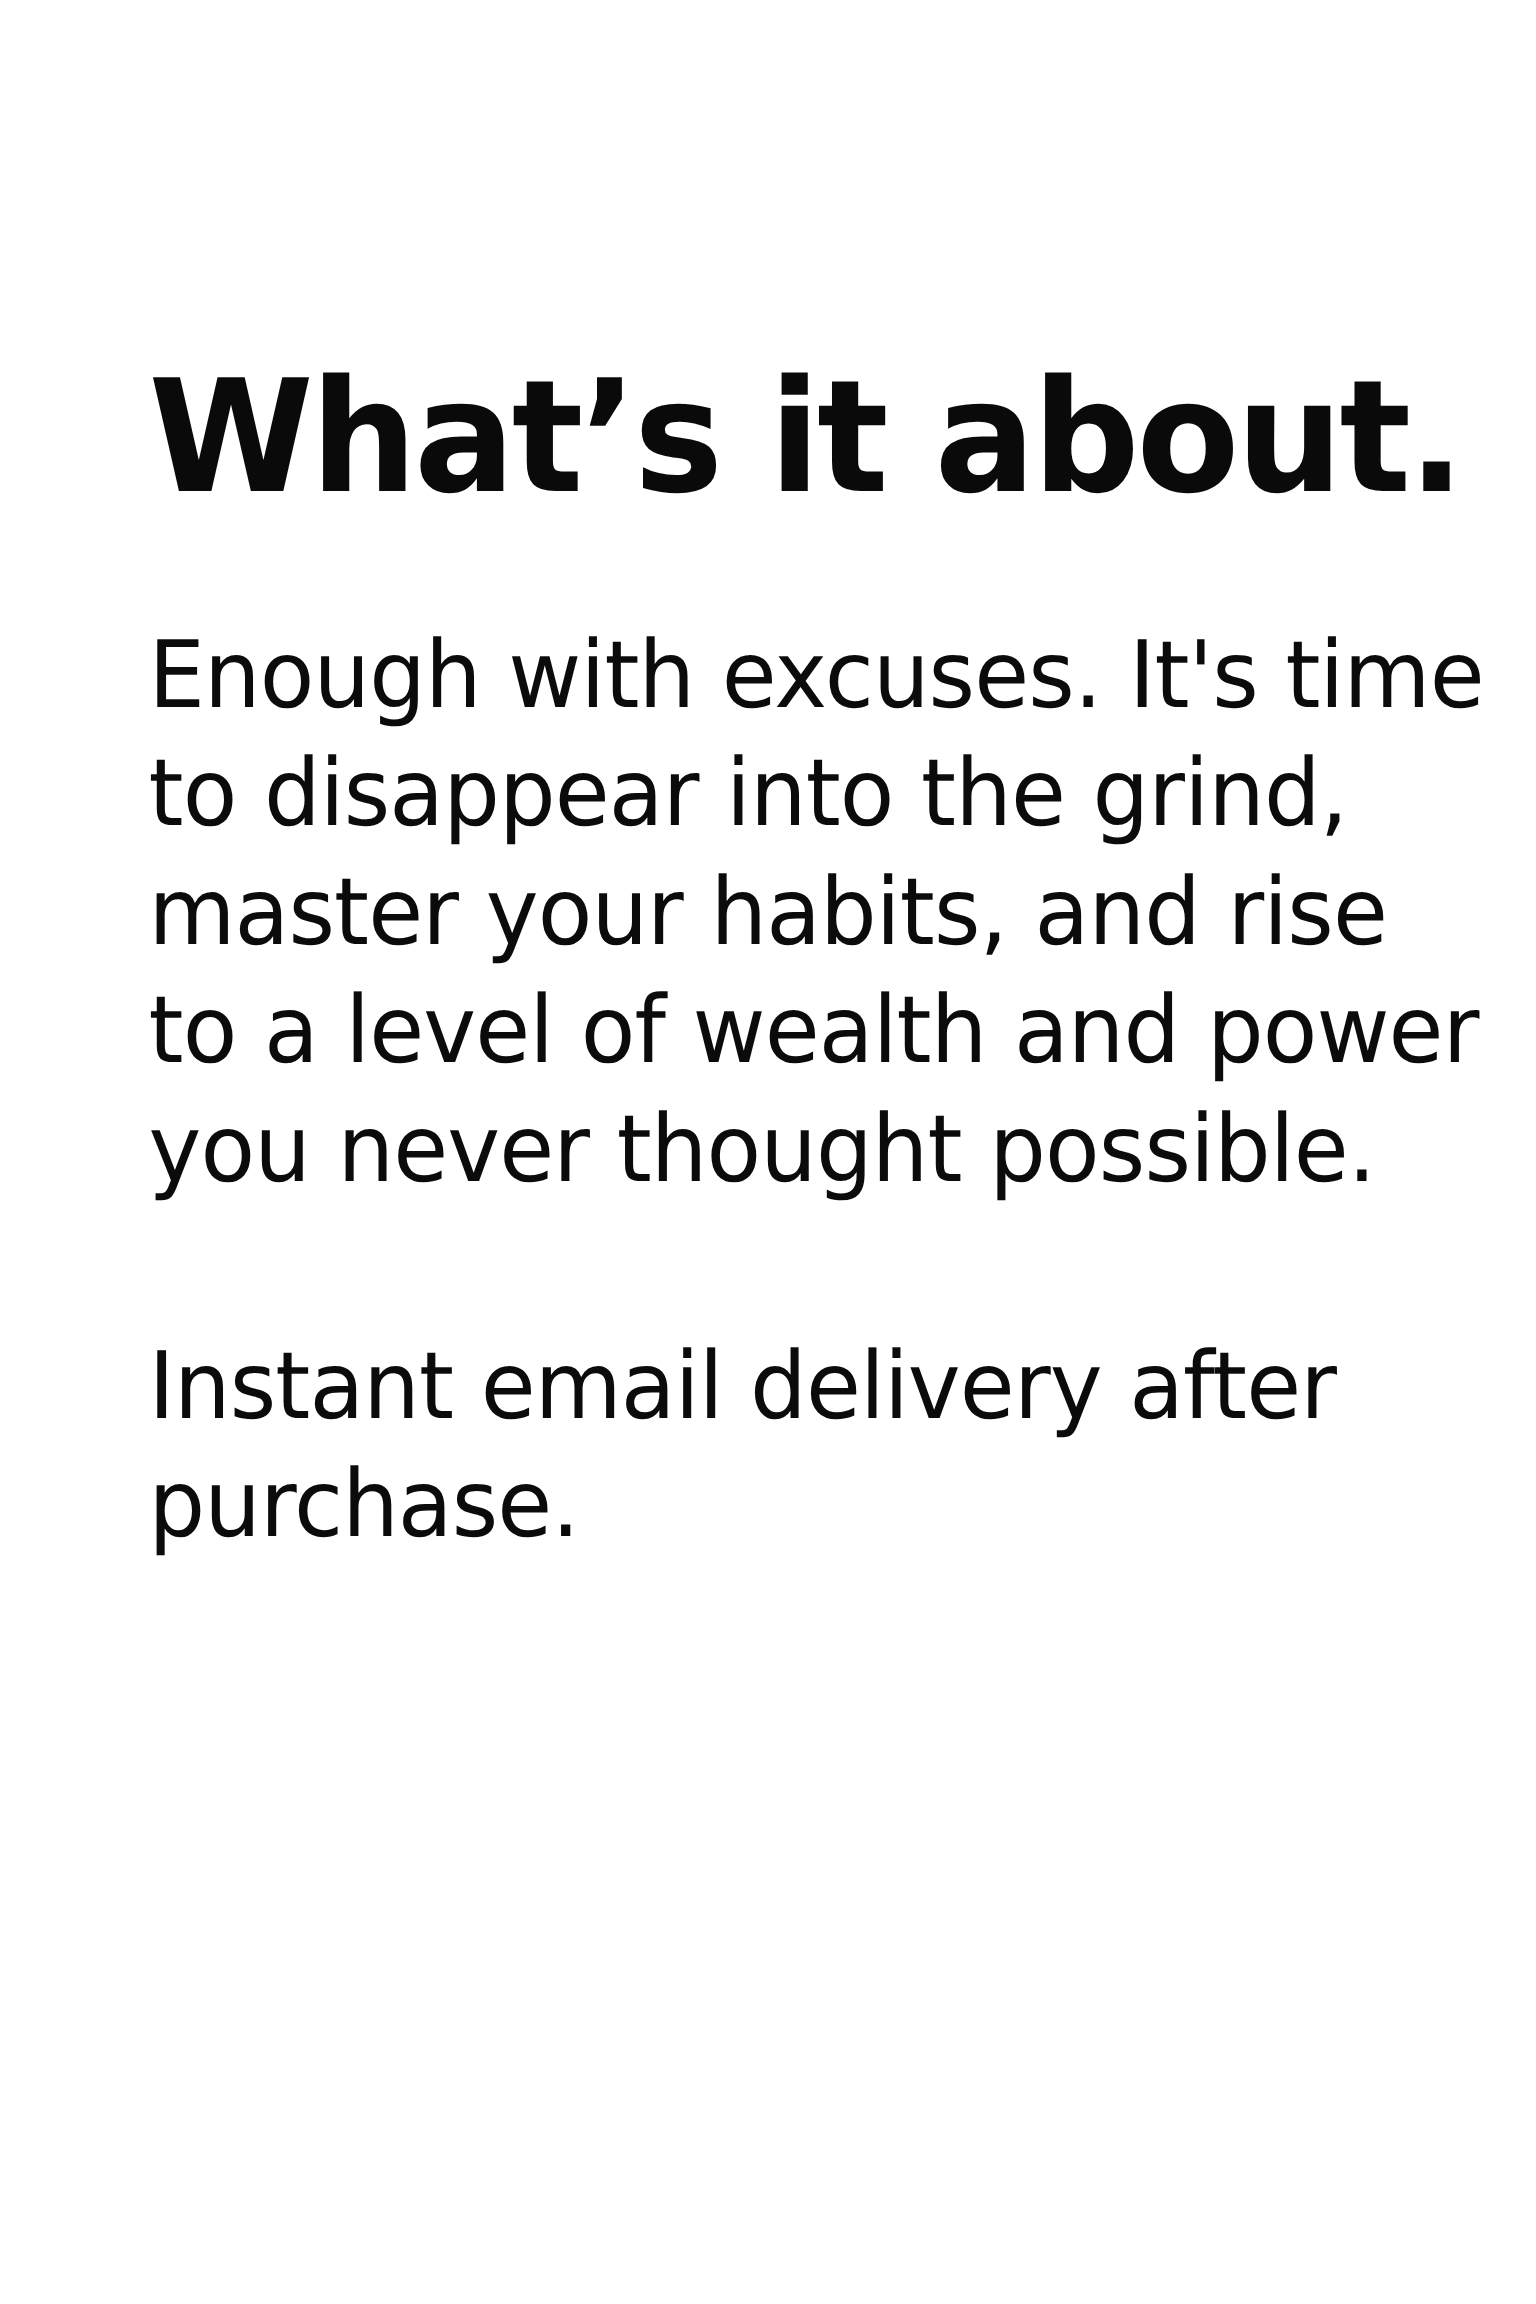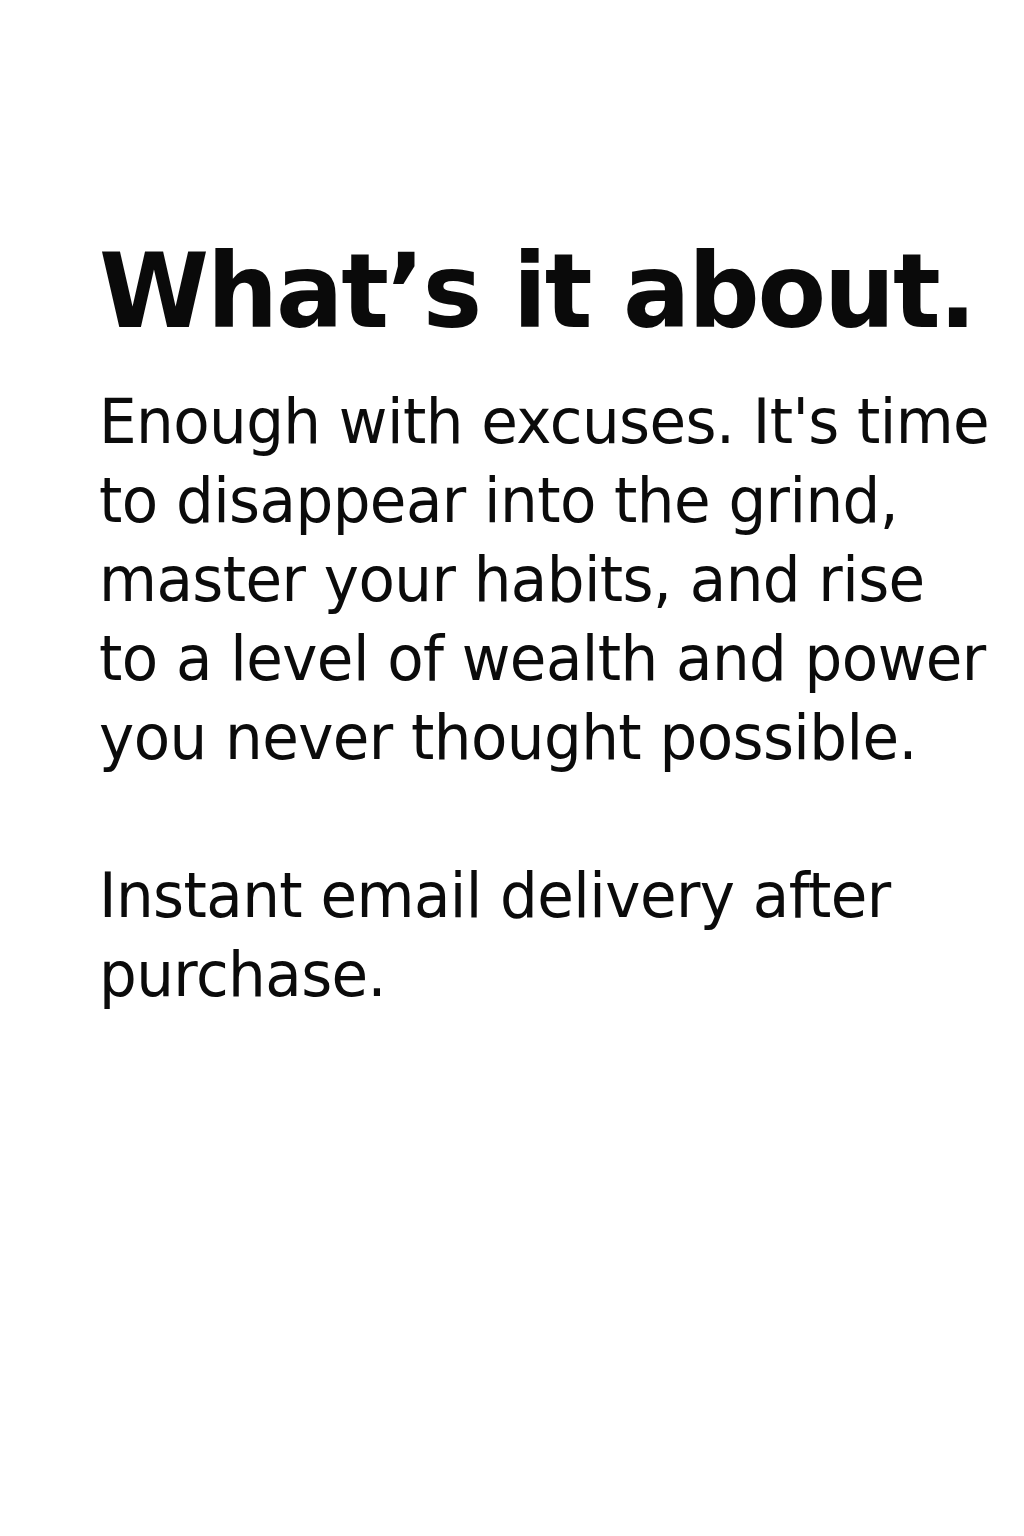--- a/index.html
+++ b/index.html
@@ -38,21 +38,21 @@
     line-height: 1.06;
     letter-spacing: -2.2px;
     color: #0a0a0a;
     margin: 0 0 0 0;
     white-space: nowrap;
     transform: scaleX(0.96);
     transform-origin: left top;
   }
 
   .body-block {
-    margin-top: 36px;
+    margin-top: 64px;
   }
 
   .body-paragraph {
     font-family: "DejaVu Sans", sans-serif;
     font-weight: 400;
     font-size: 62px;
     line-height: 79px;
     letter-spacing: -0.6px;
     color: #0b0b0b;
     margin: 0;

